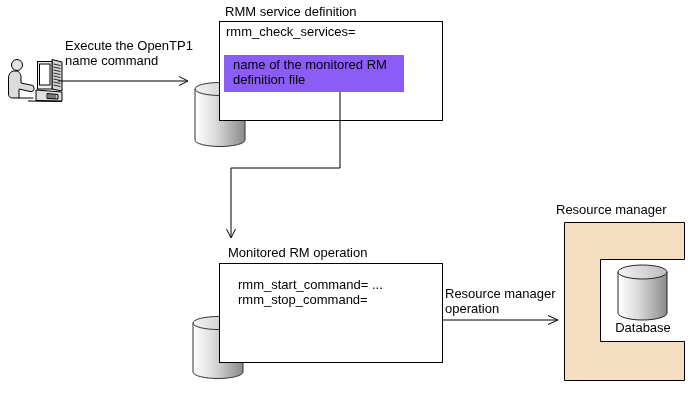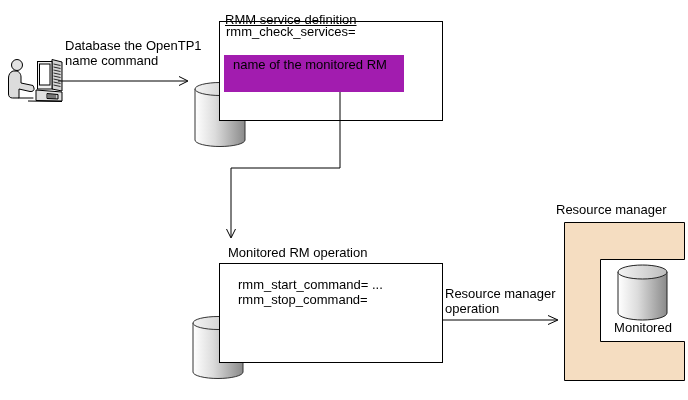--- a/index.html
+++ b/index.html
@@ -23,21 +23,21 @@
   }
   .txt {
     position: absolute;
     z-index: 2;
     white-space: nowrap;
   }
   .highlight-box {
     position: absolute;
     left: 224px; top: 55px;
     width: 180px; height: 37px;
-    background: #a21caf;
+    background: #8b5cf6;
     z-index: 2;
     padding: 2px 0 0 9px;
     box-sizing: border-box;
   }
   .highlight-box div { white-space: nowrap; }
   .db-label {
     position: absolute;
     left: 613px; top: 320px;
     width: 60px;
     text-align: center;
@@ -114,41 +114,42 @@
     <path d="M564.5,222.5 L684.5,222.5 L684.5,259.5 L600.5,259.5 L600.5,341.5
              L684.5,341.5 L684.5,380.5 L564.5,380.5 Z" fill="#f5ddc1" stroke="#000000" stroke-width="1"></path>
 
     <g stroke="#222222" stroke-width="1">
       <path d="M618,272 L618,313 A24.5,7 0 0 0 667,313 L667,272 Z" fill="url(#cylGrad)"></path>
       <ellipse cx="642.5" cy="272" rx="24.5" ry="7" fill="url(#capGrad)"></ellipse>
     </g>
   </svg>
 
   <div class="txt" style="left:65px; top:38px;">
-    <div>Database the OpenTP1</div>
+    <div>Execute the OpenTP1</div>
     <div>name command</div>
   </div>
 
-  <div class="txt" style="left:225px; top:12px;text-decoration:underline;">RMM service definition</div>
+  <div class="txt" style="left:225px; top:4px;">RMM service definition</div>
 
   <div class="txt" style="left:226px; top:24px;">rmm_check_services=</div>
 
   <div class="highlight-box">
     <div>name of the monitored RM</div>
+    <div>definition file</div>
   </div>
 
   <div class="txt" style="left:228px; top:245px;">Monitored RM operation</div>
 
   <div class="txt" style="left:238px; top:277px;">
     <div>rmm_start_command= ...</div>
     <div>rmm_stop_command=</div>
   </div>
 
   <div class="txt" style="left:445px; top:286px;">
     <div>Resource manager</div>
     <div>operation</div>
   </div>
 
   <div class="txt" style="left:556px; top:202px;">Resource manager</div>
 
-  <div class="txt db-label">Monitored</div>
+  <div class="txt db-label">Database</div>
 
 </div>
 
 </body></html>

